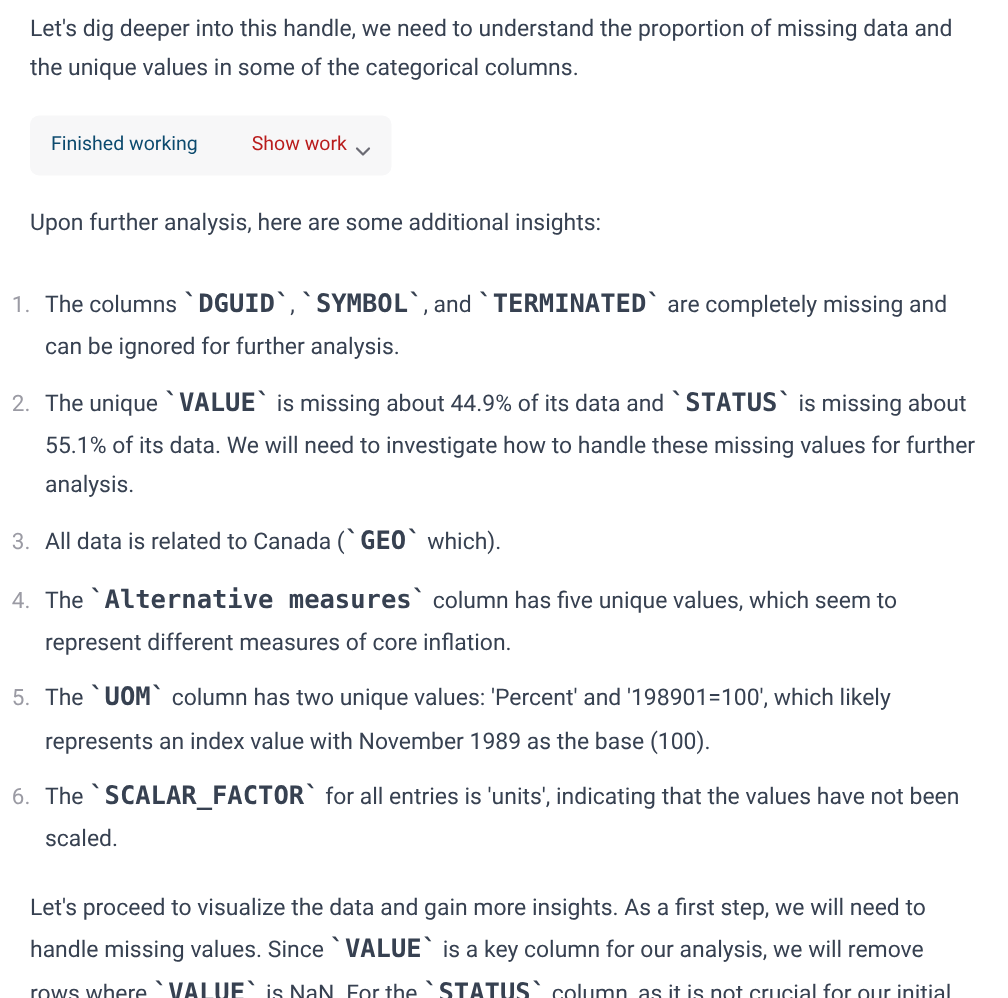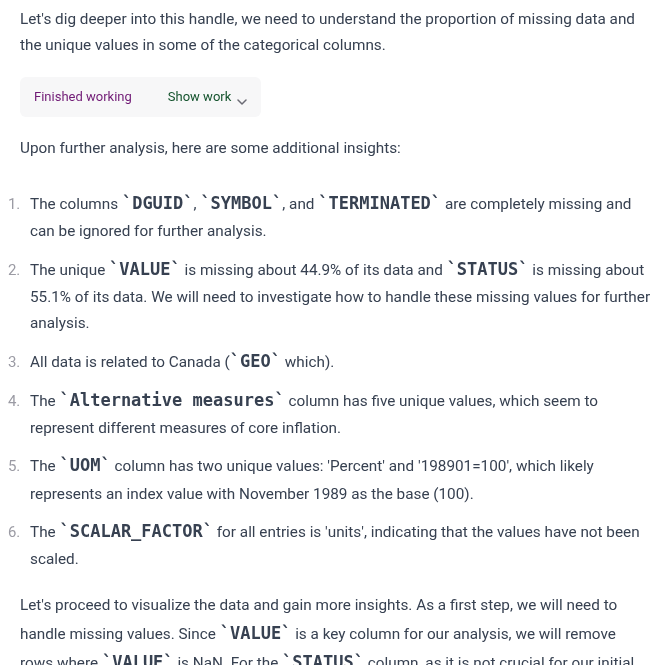--- a/index.html
+++ b/index.html
@@ -21,27 +21,27 @@
     background: #f7f7f8;
     border-radius: 6px;
     padding: 9px 14px;
     margin-bottom: 18px;
     gap: 36px;
     cursor: pointer;
     font-size: 13px;
     color: #6b6b74;
   }
   .work-label {
-    color: #701a75;
+    color: #0c4a6e;
   }
   .show-work {
     display: inline-flex;
     align-items: center;
     gap: 6px;
-    color: #14532d;
+    color: #b91c1c;
   }
   .chev {
     width: 10px;
     height: 10px;
     display: inline-block;
   }
   .summary {
     margin-bottom: 28px;
   }
   ol {

